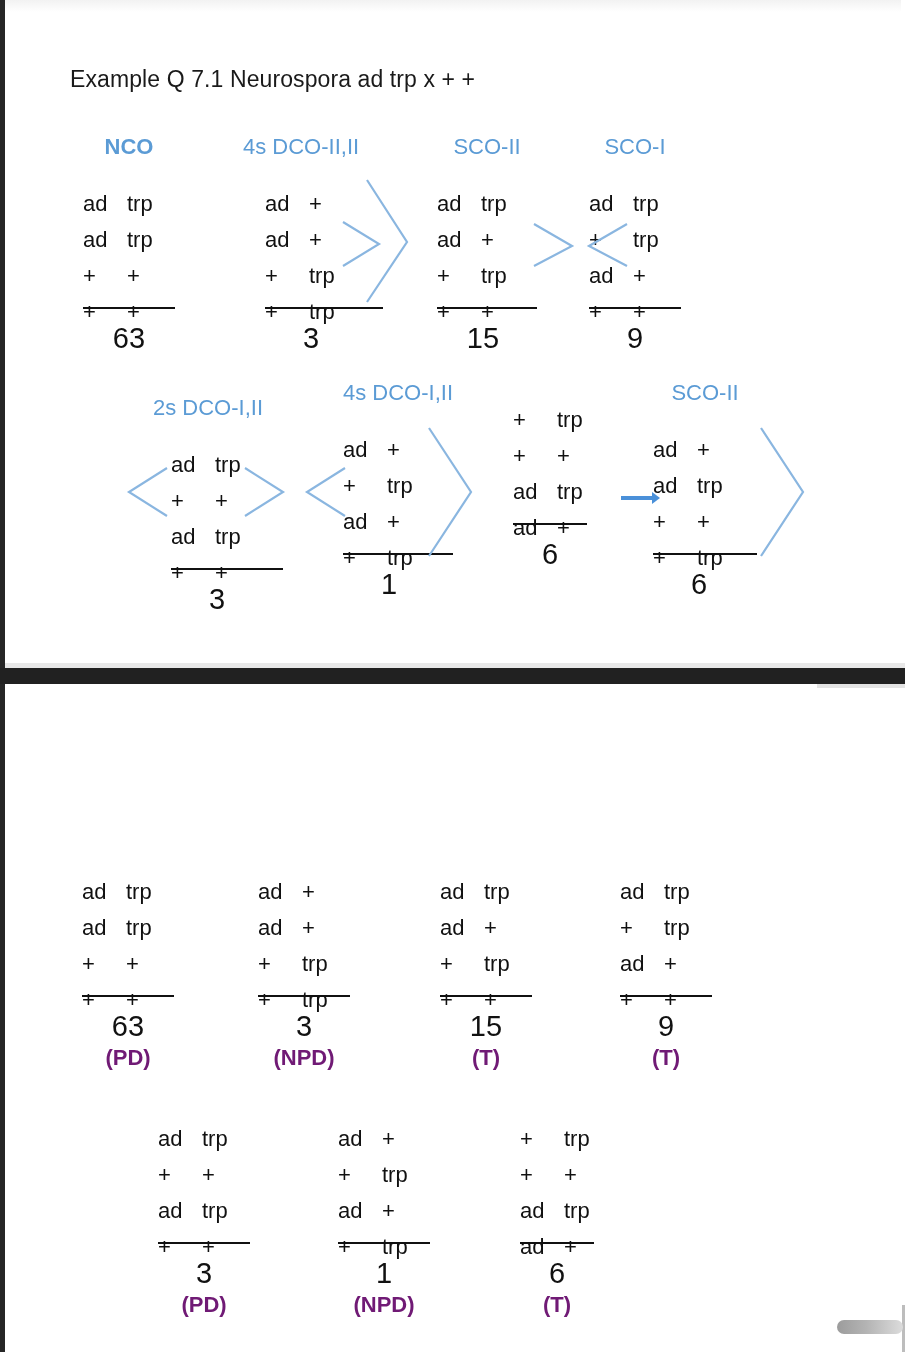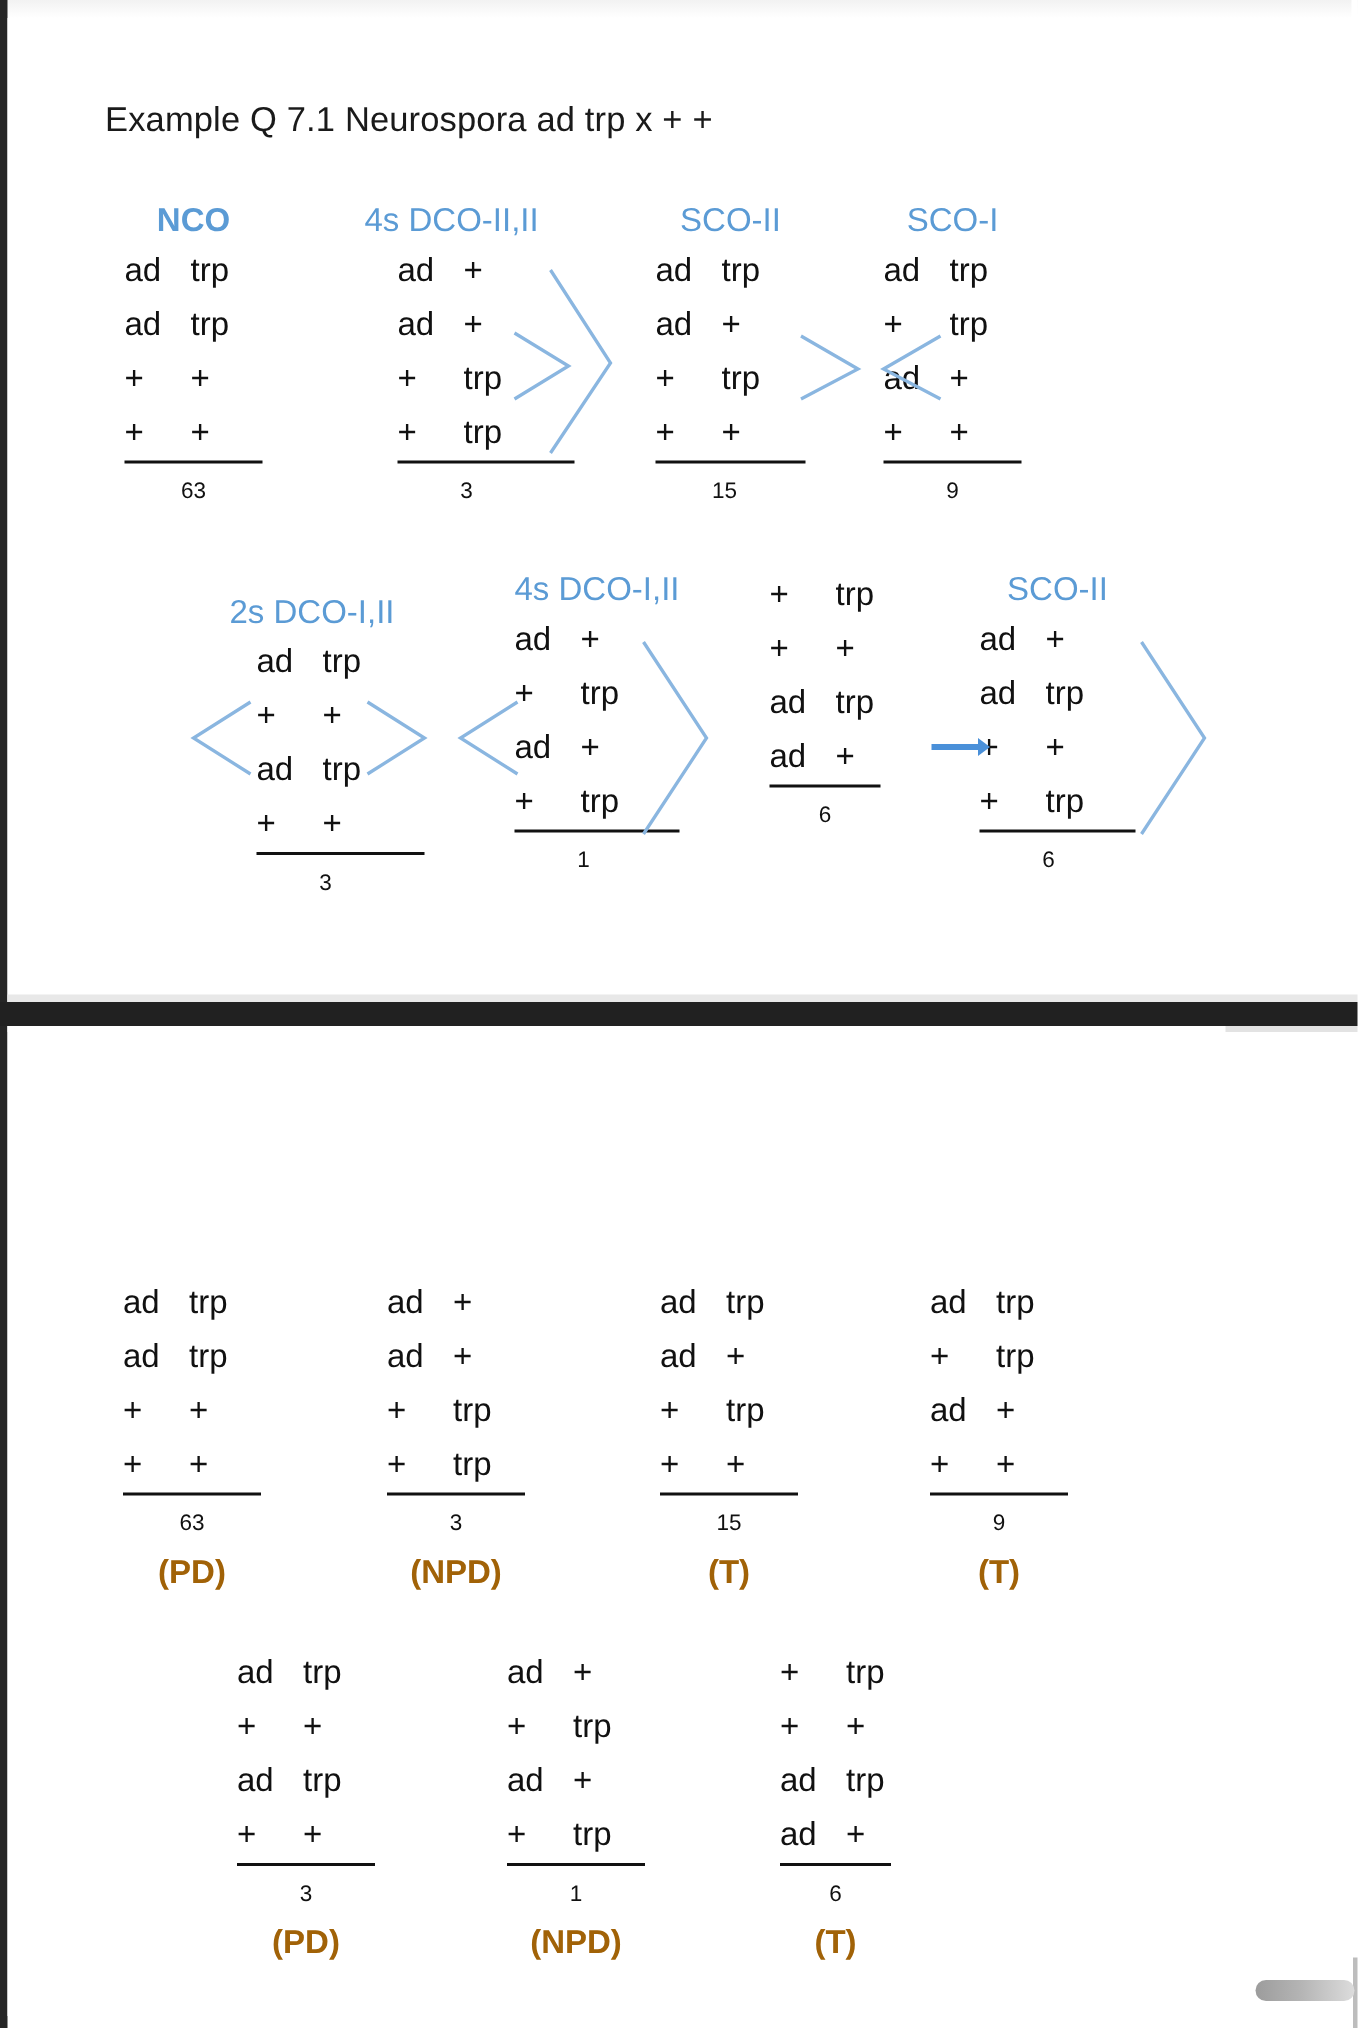--- a/index.html
+++ b/index.html
@@ -106,38 +106,38 @@
   .grp-rows { white-space: nowrap; }
   .grp-row {
     display: block;
     height: 36px;
     white-space: nowrap;
   }
   .cellA, .cellB {
     display: inline-block;
     text-align: left;
   }
-  .cellA { width: 44px; }
+  .cellA { width: 44px; margin-top: 24px; }
   .cellB { width: 48px; }
   .grp-row.last {
     border-bottom: 2.5px solid #111111;
     padding-bottom: 1px;
   }
   .grp-total {
     display: block;
     text-align: center;
     height: 34px;
     line-height: 34px;
-    font-size: 15px;
-    padding-top: 2px;
+    font-size: 29px;
+    padding-top: 12px;
   }
   .grp-class {
     display: block;
     text-align: center;
-    color: #a16207;
+    color: #701a75;
     font-weight: bold;
     font-size: 22px;
     line-height: 30px;
   }
 
   .width-92 { width: 92px; }
 
   
   .conn {
     position: absolute;

